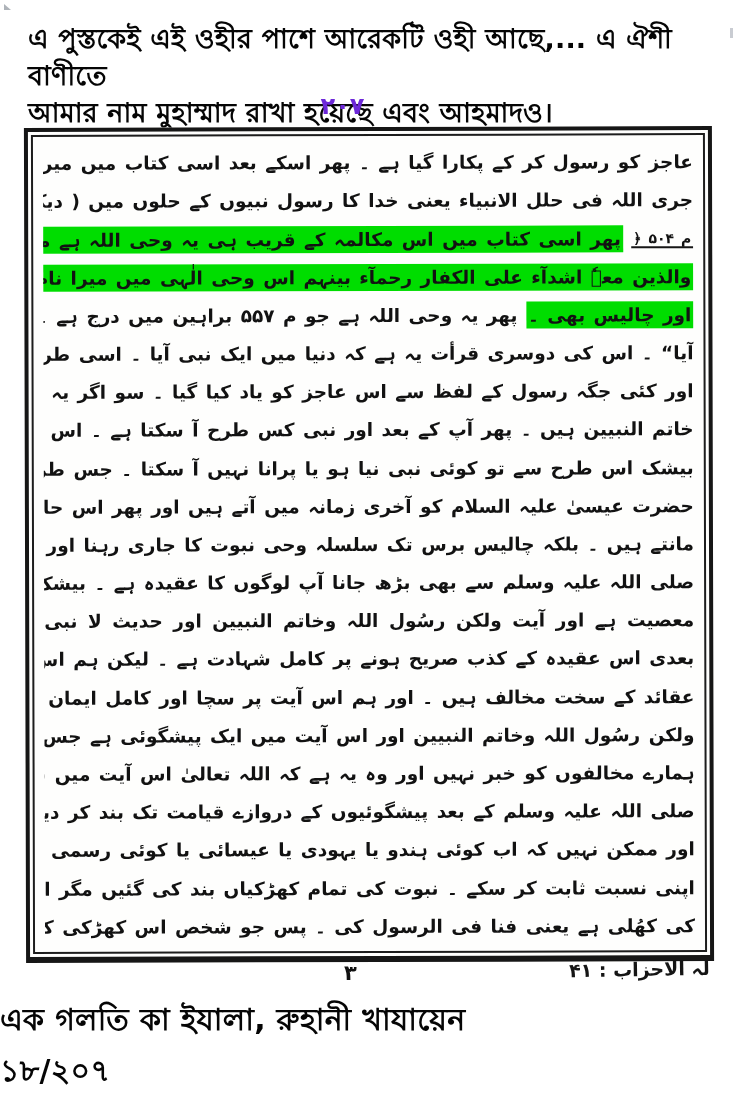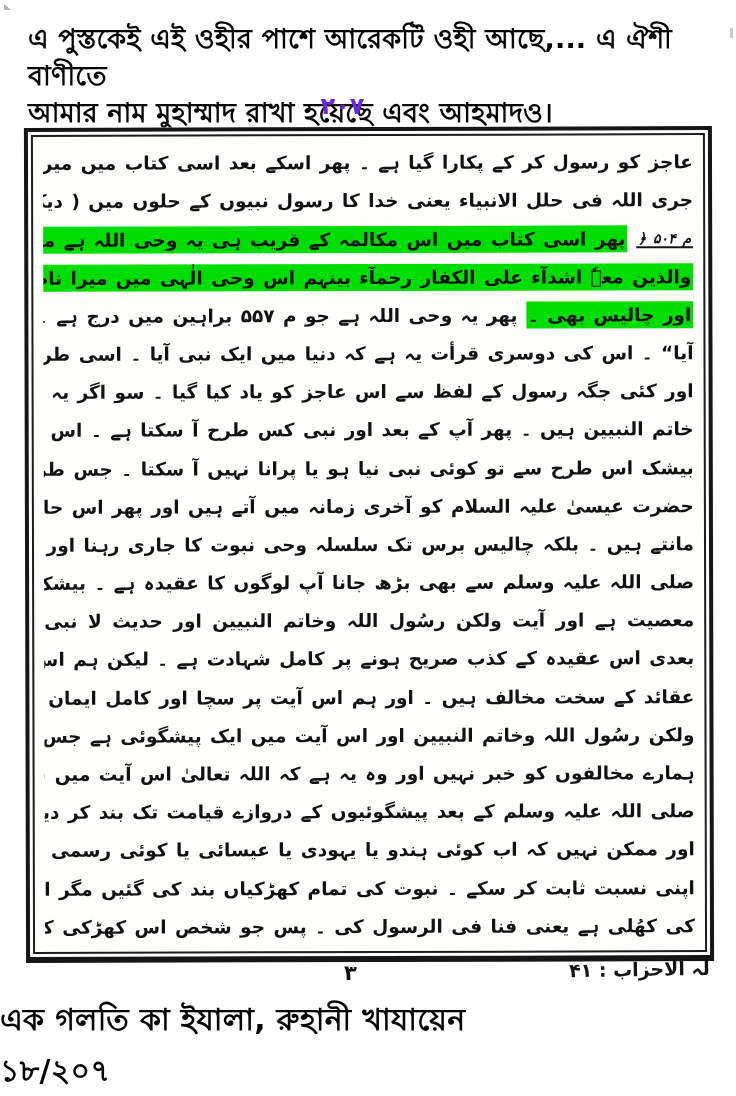--- a/index.html
+++ b/index.html
@@ -18,21 +18,21 @@
 
   .scan-box{position:absolute;left:25px;top:127px;width:688px;height:835px;
     border:4px solid #161616;border-bottom-width:6px;background:#fefefd;box-sizing:border-box;
     transform:rotate(-0.15deg);}
   .scan-inner{position:absolute;inset:3px;border:2px solid #1d1d1d;box-sizing:border-box;
     padding:8px 10px 4px 10px;overflow:hidden;}
   .scan-lines{direction:rtl;font-size:18.5px;font-weight:700;line-height:38.2px;
     word-spacing:2px;color:#121212;}
   .scan-line{white-space:nowrap;text-align:justify;text-align-last:justify;height:38.2px;overflow:hidden;}
   .hl{background:var(--hl,#00dd00);padding:3px 2px;}
-  .marker{font-size:14px;border-bottom:2px solid #161616;vertical-align:2px;padding:0 2px;font-style:italic;}
+  .marker{font-size:14px;border-bottom:2px solid #161616;vertical-align:2px;padding:0 2px;}
 
   .below-box{position:absolute;left:0;top:958px;width:736px;height:36px;}
   .footnote-mark{position:absolute;left:344px;top:3px;font-size:21px;font-weight:bold;color:#111;}
   .margin-note{position:absolute;right:26px;top:0;font-size:19px;font-weight:bold;
     direction:rtl;color:#151515;transform:rotate(-1deg);}
 
   .caption{position:absolute;left:0;top:996px;width:584px;text-align:left;
     font-weight:bold;font-size:30px;letter-spacing:.3px;color:#050505;}
 </style>
 </head>

